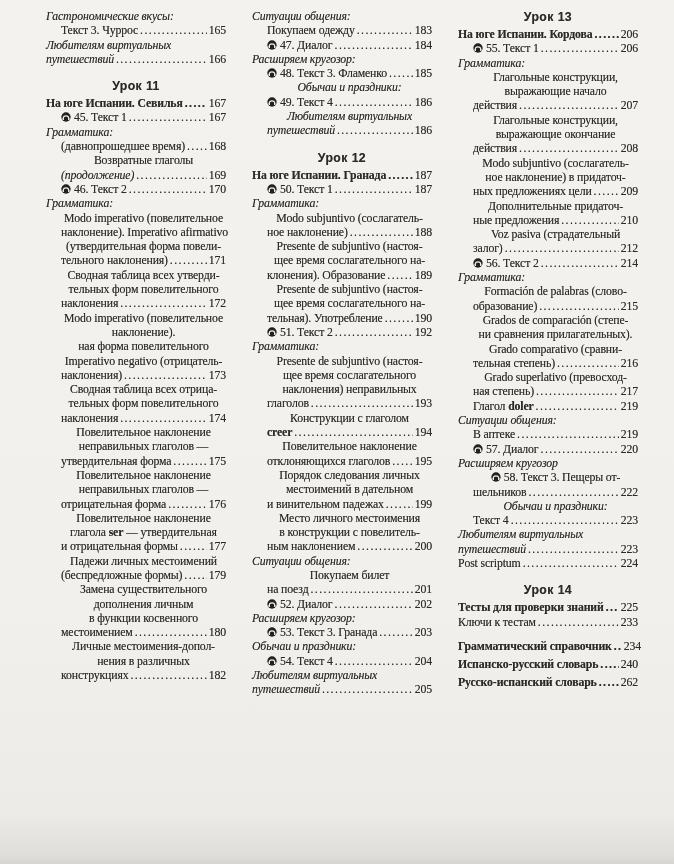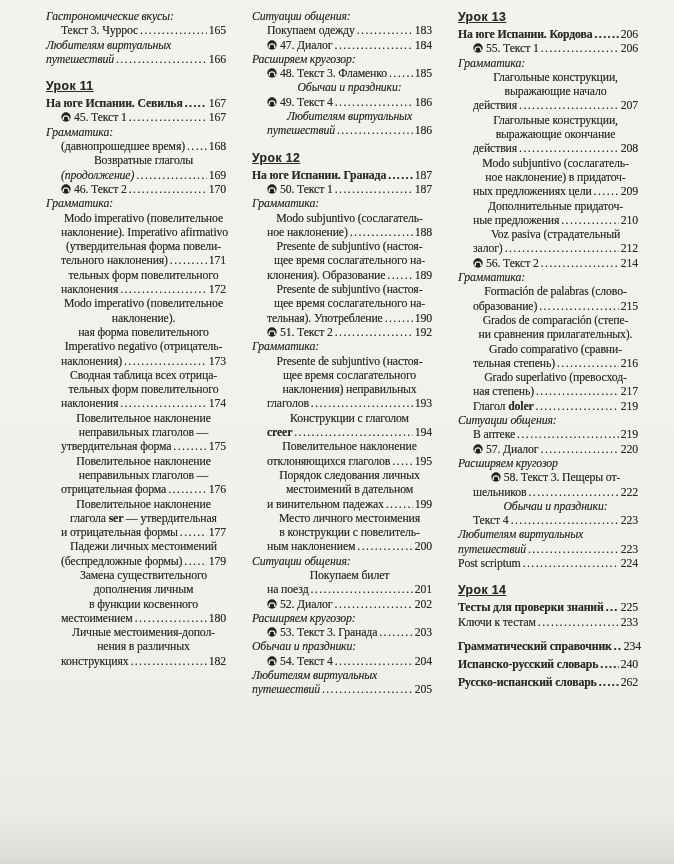--- a/index.html
+++ b/index.html
@@ -18,22 +18,22 @@
   .dots{flex:1 1 0;min-width:8px;overflow:hidden;white-space:nowrap;margin:0 2px;letter-spacing:1.4px;font-style:normal;}
   .dots::after{content:"..................................................................................";}
   .pg{flex:0 0 auto;font-style:normal;font-weight:normal;}
   .entry{margin:0;}
   .entry.indent1{padding-left:15px;text-align:center;}
   .entry.italic{font-style:italic;}
   .entry.bold{font-weight:bold;}
   .entry.bold .pg{font-weight:normal;}
   .lesson-heading{
     font-family:"Liberation Sans","DejaVu Sans",sans-serif;
-    font-weight:bold;font-size:12.3px;
-    margin:13px 0 3px;letter-spacing:.4px;text-decoration:underline;
+    font-weight:bold;font-size:12.3px;text-align:center;
+    margin:13px 0 3px;letter-spacing:.4px;
   }
   .col > .lesson-heading:first-child{margin-top:1px;}
   .audio-icon{display:inline-block;width:10px;height:10px;margin-right:3px;vertical-align:-1px;}
   .audio-icon svg{display:block;}
 </style>
 </head>
 <body>
 
 <div class="page">
   <div class="col">
@@ -112,20 +112,21 @@
         <div class="line"><span class="txt">Modo imperativo (повелительное</span></div>
         <div class="line"><span class="txt">наклонение). Imperativo afirmativo</span></div>
         <div class="line"><span class="txt">(утвердительная форма повели-</span></div>
         <div class="line has-page">
           <span class="txt">тельного наклонения)</span>
           <span class="dots"></span>
           <span class="pg">171</span>
         </div>
       </div>
       <div class="entry normal indent1">
+        <div class="line"><span class="txt">Сводная таблица всех утверди-</span></div>
         <div class="line"><span class="txt">тельных форм повелительного</span></div>
         <div class="line has-page">
           <span class="txt">наклонения</span>
           <span class="dots"></span>
           <span class="pg">172</span>
         </div>
       </div>
       <div class="entry normal indent1">
         <div class="line"><span class="txt">Modo imperativo (повелительное</span></div>
         <div class="line"><span class="txt">наклонение).</span></div>

